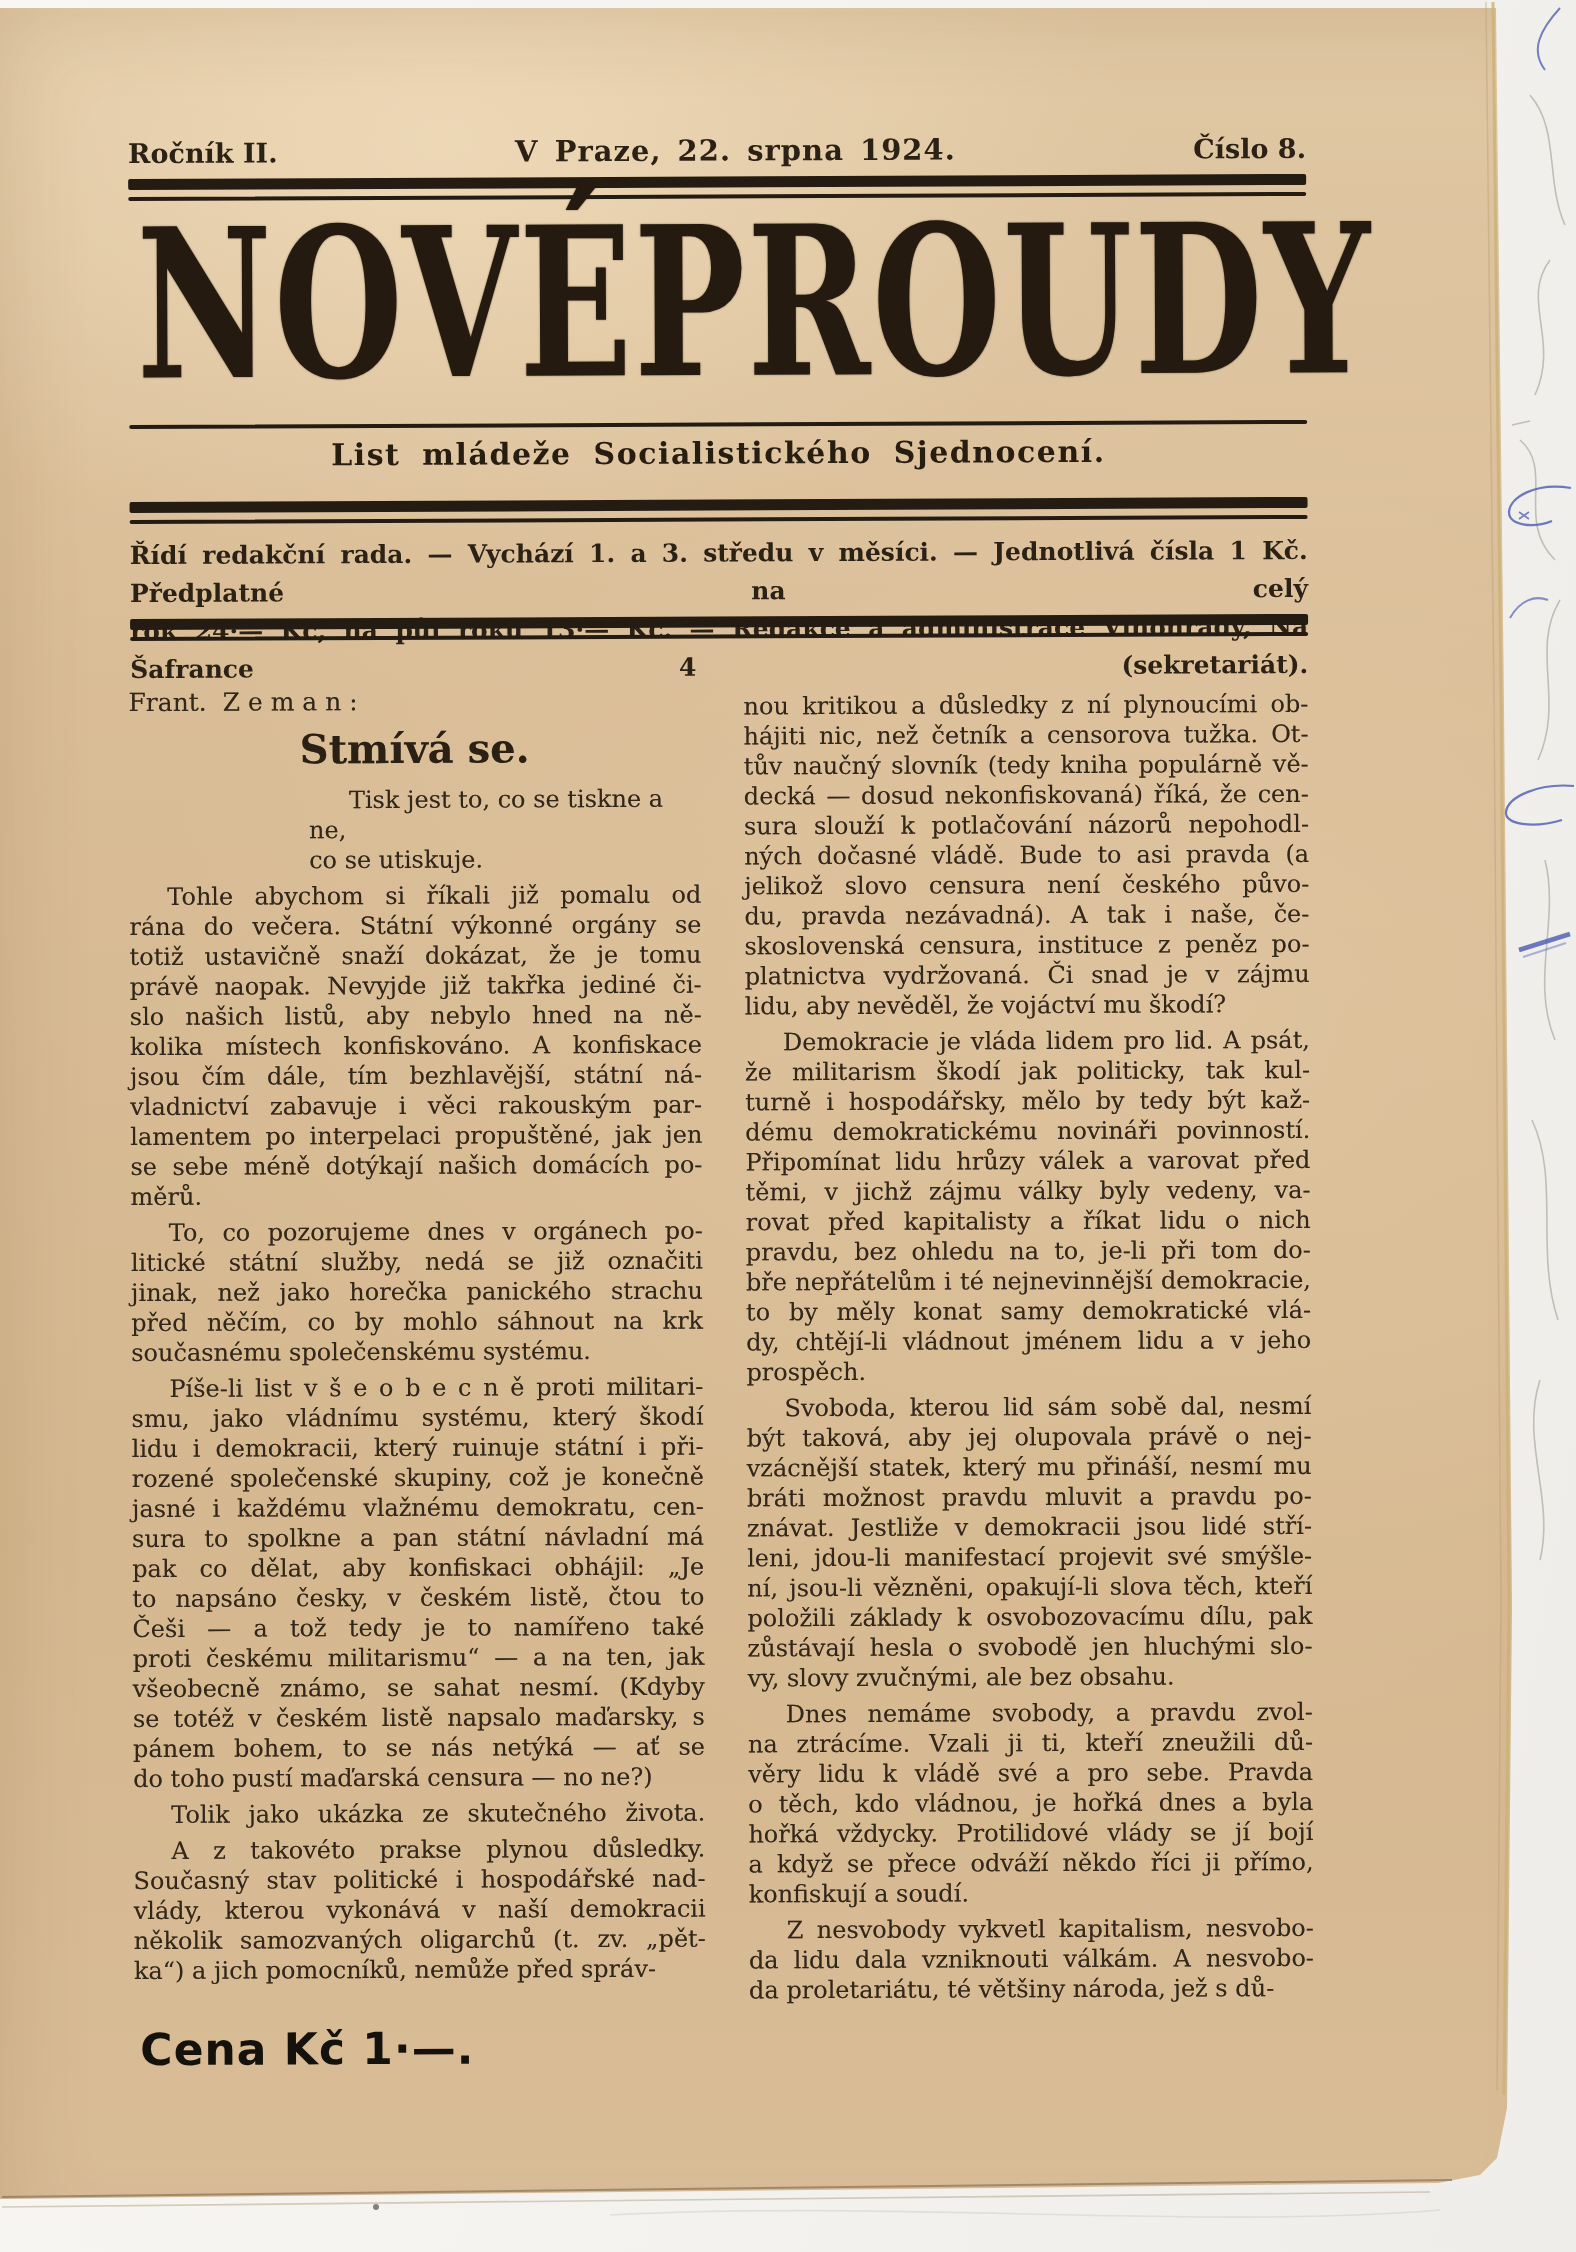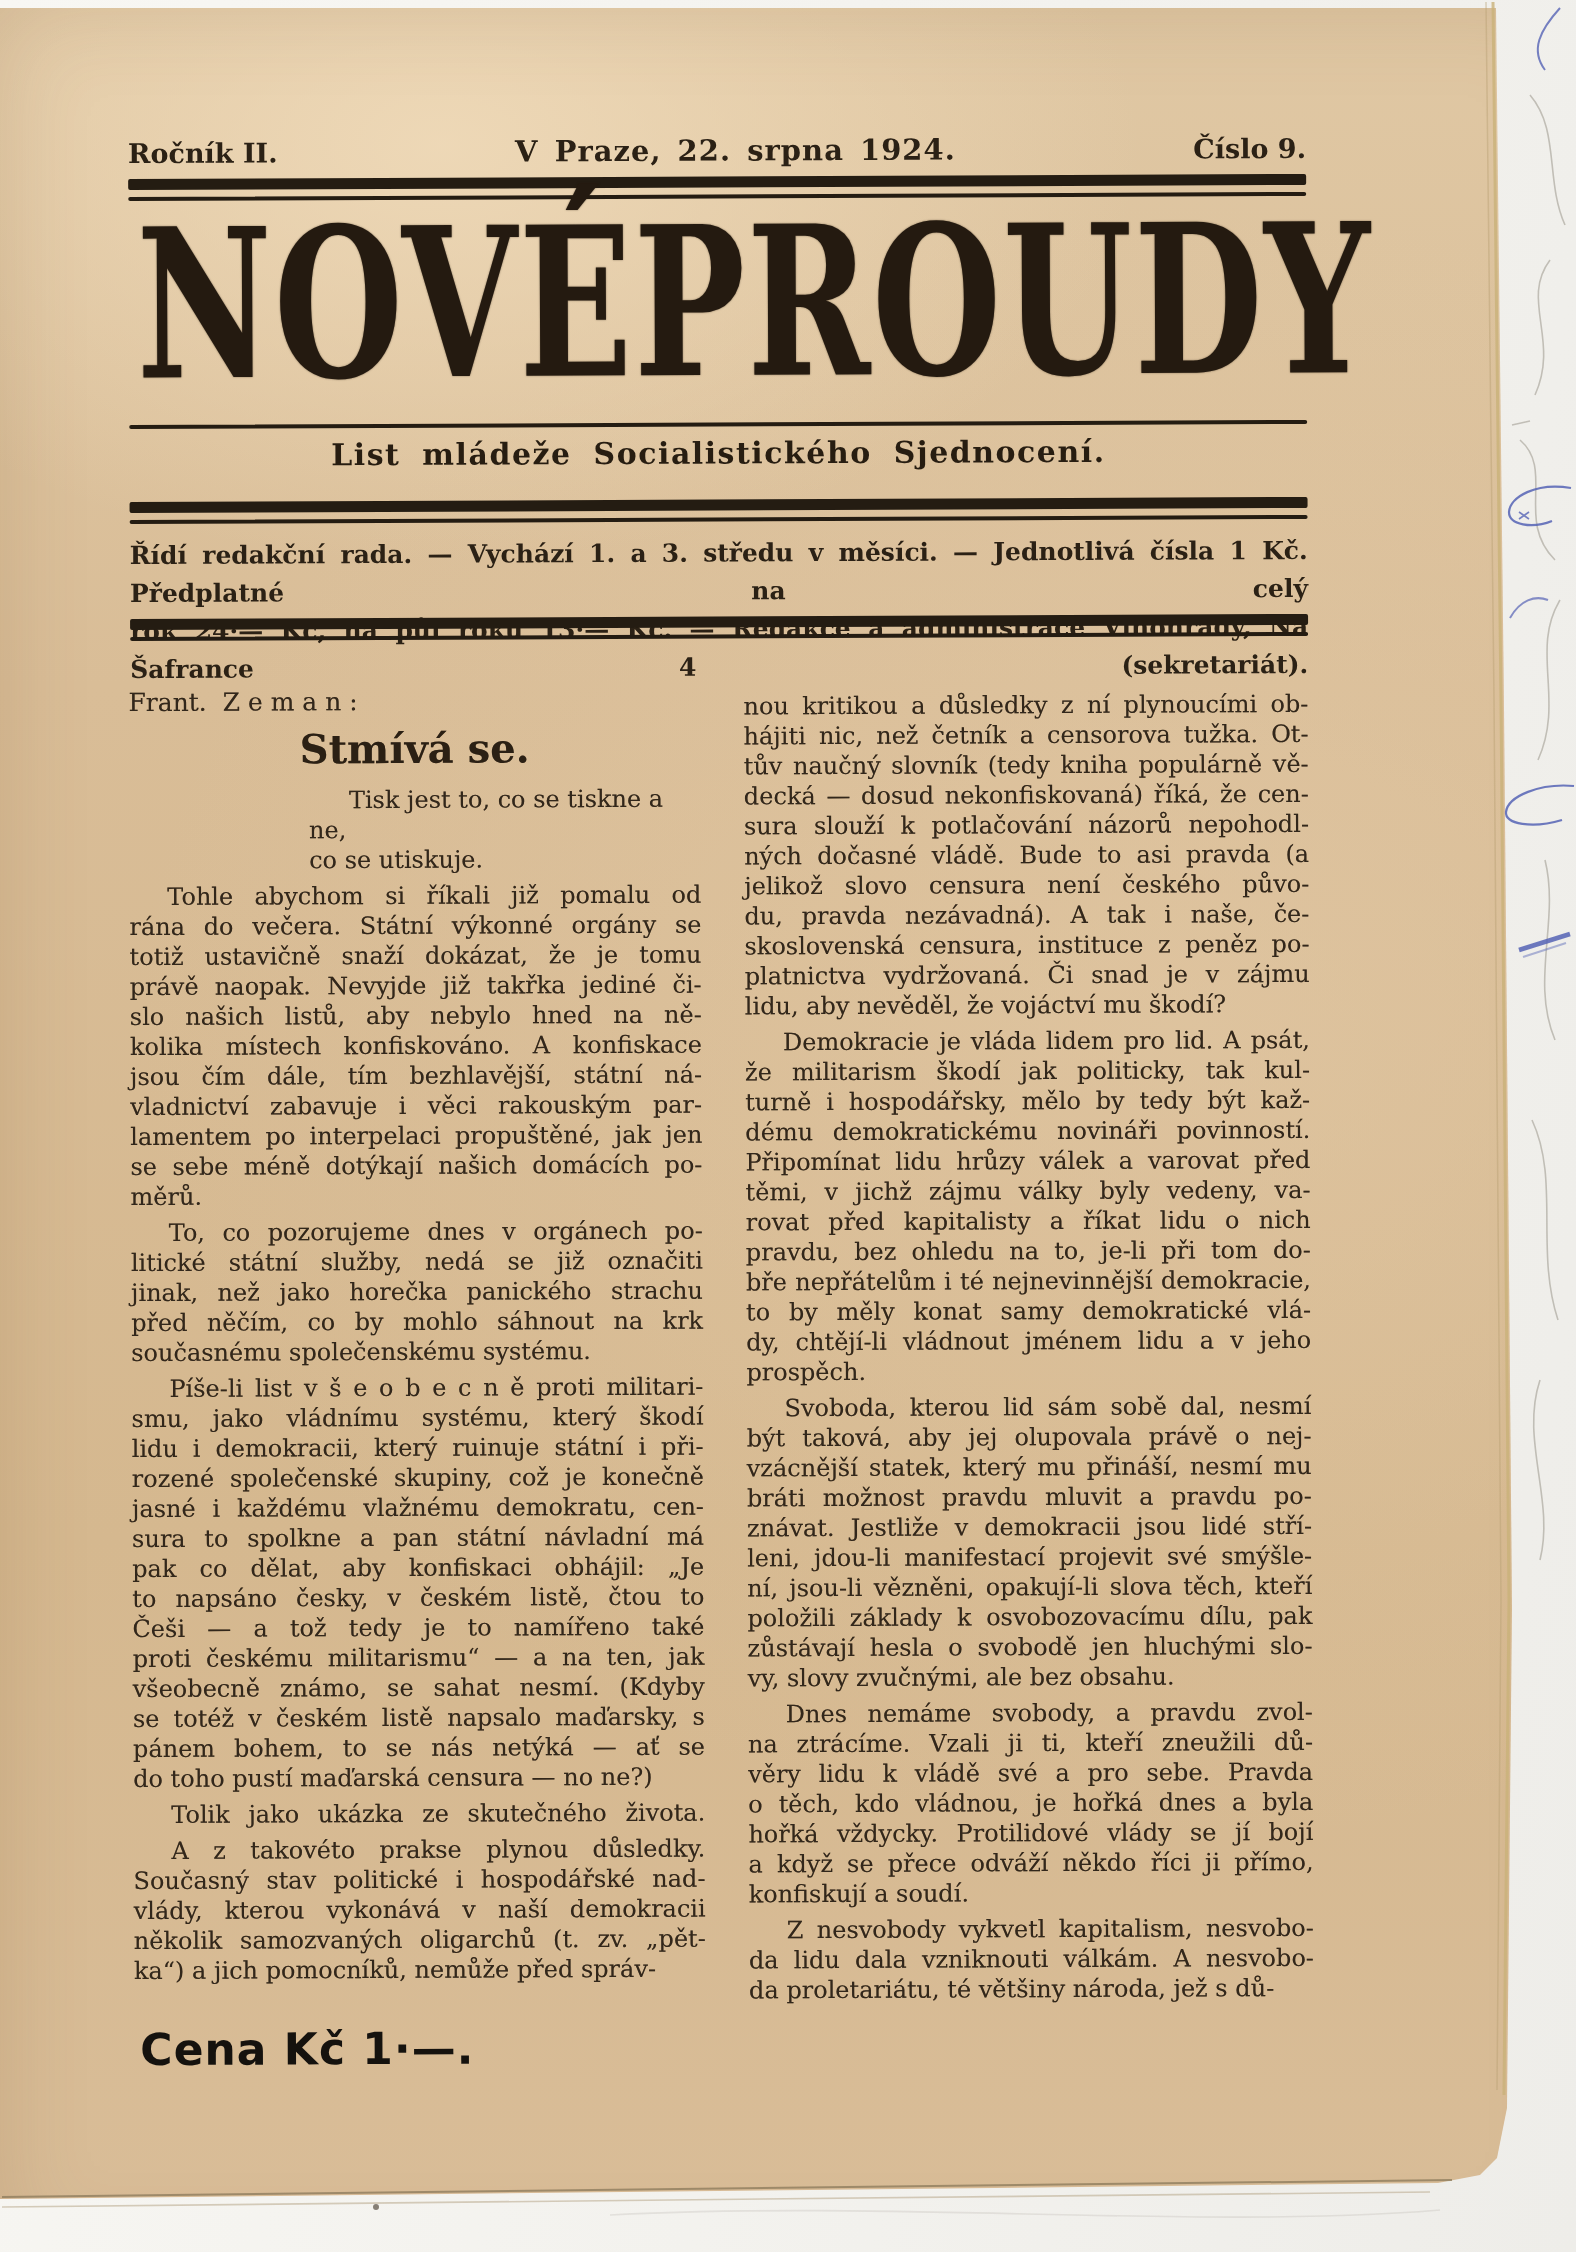--- a/index.html
+++ b/index.html
@@ -66,21 +66,21 @@
 </style>
 </head>
 <body>
 
 <div class="paper">
   <div class="content">
 
     <div class="issue-row">
       <span>Ročník II.</span>
       <span class="issue-date">V Praze, 22. srpna 1924.</span>
-      <span>Číslo 9.</span>
+      <span>Číslo 8.</span>
     </div>
 
     <div class="rule" style="top:171px;height:11px;"></div>
     <div class="rule" style="top:189px;height:4px;"></div>
 
     <div class="masthead">
       <span>NOVÉ</span>
       <span>PROUDY</span>
     </div>
 

